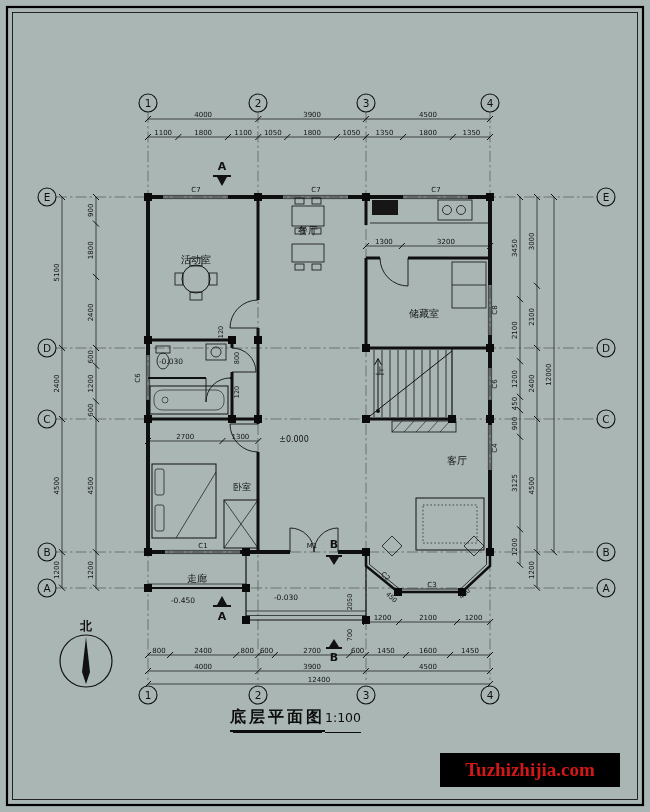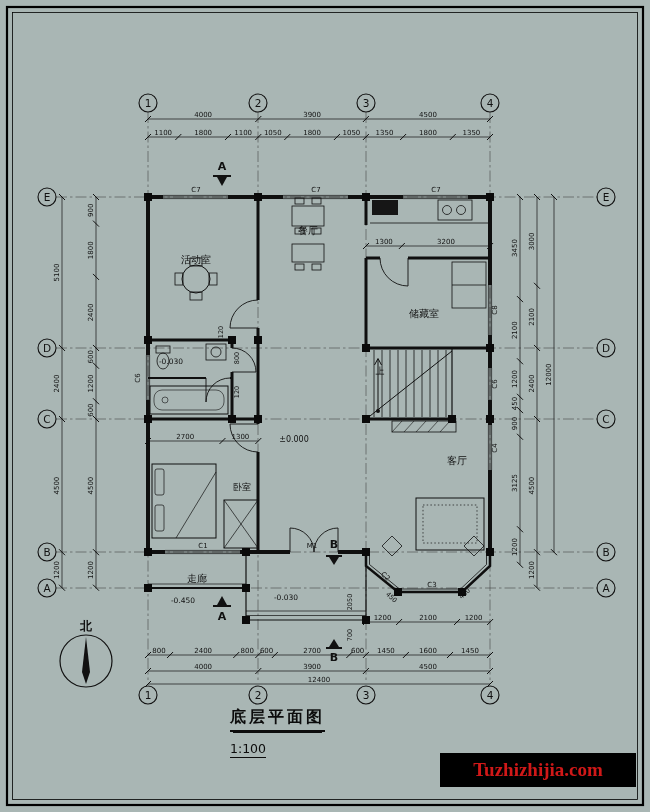--- a/index.html
+++ b/index.html
@@ -1,25 +1,25 @@
 <!DOCTYPE html>
 <html><head>
 <meta charset="utf-8">
 <style>
   html,body{margin:0;padding:0;background:#9aa8a6;}
   .page{position:relative;width:650px;height:812px;background:#a9b6b4;overflow:hidden;
         font-family:"DejaVu Sans","Liberation Sans",sans-serif;}
   .page svg{position:absolute;left:0;top:0;font-family:"DejaVu Sans","Liberation Sans",sans-serif;}
-  .title{position:absolute;left:230px;top:707px;display:flex;align-items:baseline;gap:9px;color:#0c0c0c;flex-direction:column;}
+  .title{position:absolute;left:230px;top:707px;display:flex;align-items:baseline;color:#0c0c0c;}
   .title .cn{font-size:16px;font-weight:bold;letter-spacing:3px;padding-bottom:2px;
              border-bottom:2px solid #0c0c0c;box-shadow:0 4px 0 -3px #0c0c0c;}
-  .title .sc{font-size:12.5px;border-bottom:1px solid #0c0c0c;padding-bottom:1px;}
+  .title .sc{font-size:12.5px;border-bottom:1px solid #0c0c0c;padding-bottom:7px;}
   .wm1{position:absolute;left:438px;top:720px;width:208px;text-align:center;
        font-size:25px;font-weight:bold;color:#c41414;letter-spacing:3px;}
-  .wm2{position:absolute;left:440px;top:753px;width:196px;height:34px;background:#000;
+  .wm2{position:absolute;left:440px;top:753px;width:180px;height:34px;background:#000;
        display:flex;align-items:center;justify-content:center;font-size:19px;font-weight:bold;
        color:#d01818;font-family:"Liberation Serif","DejaVu Serif",serif;}
 </style>
 </head>
 <body>
 
 <div class="page">
 
   <svg width="650" height="812" viewBox="0 0 650 812">
 

